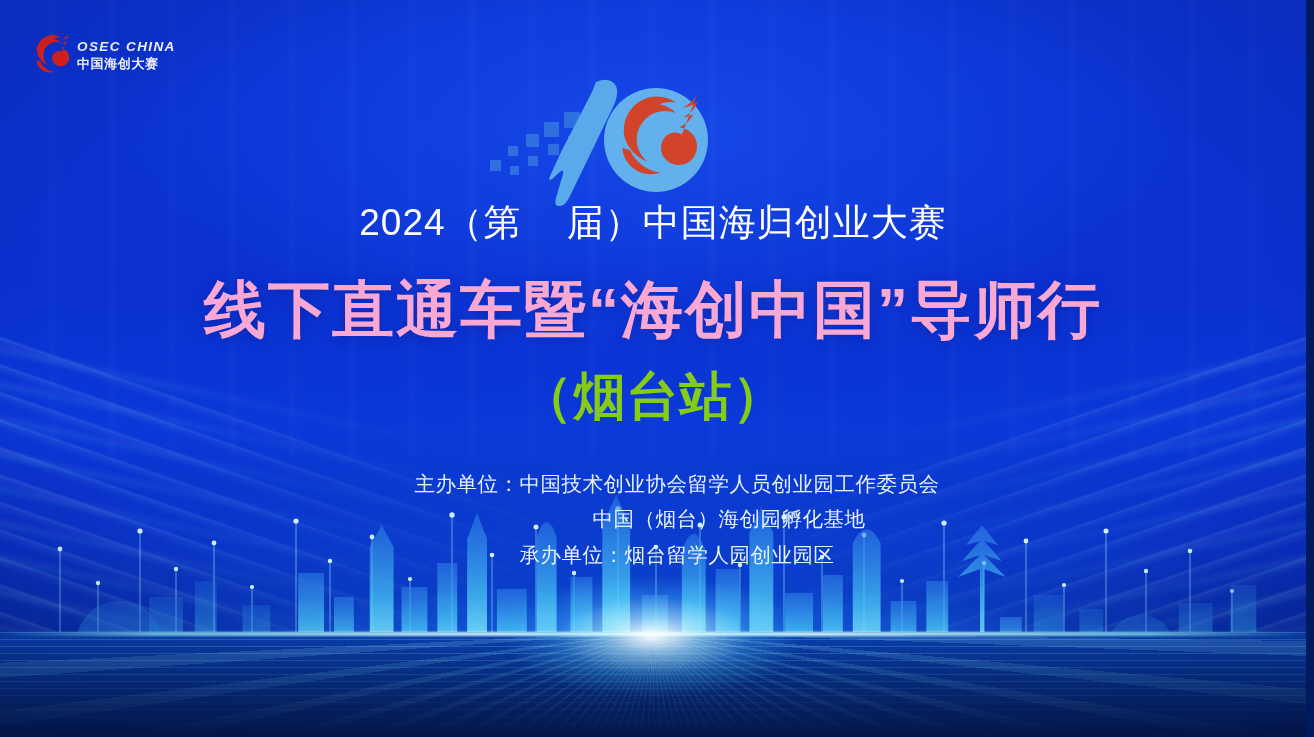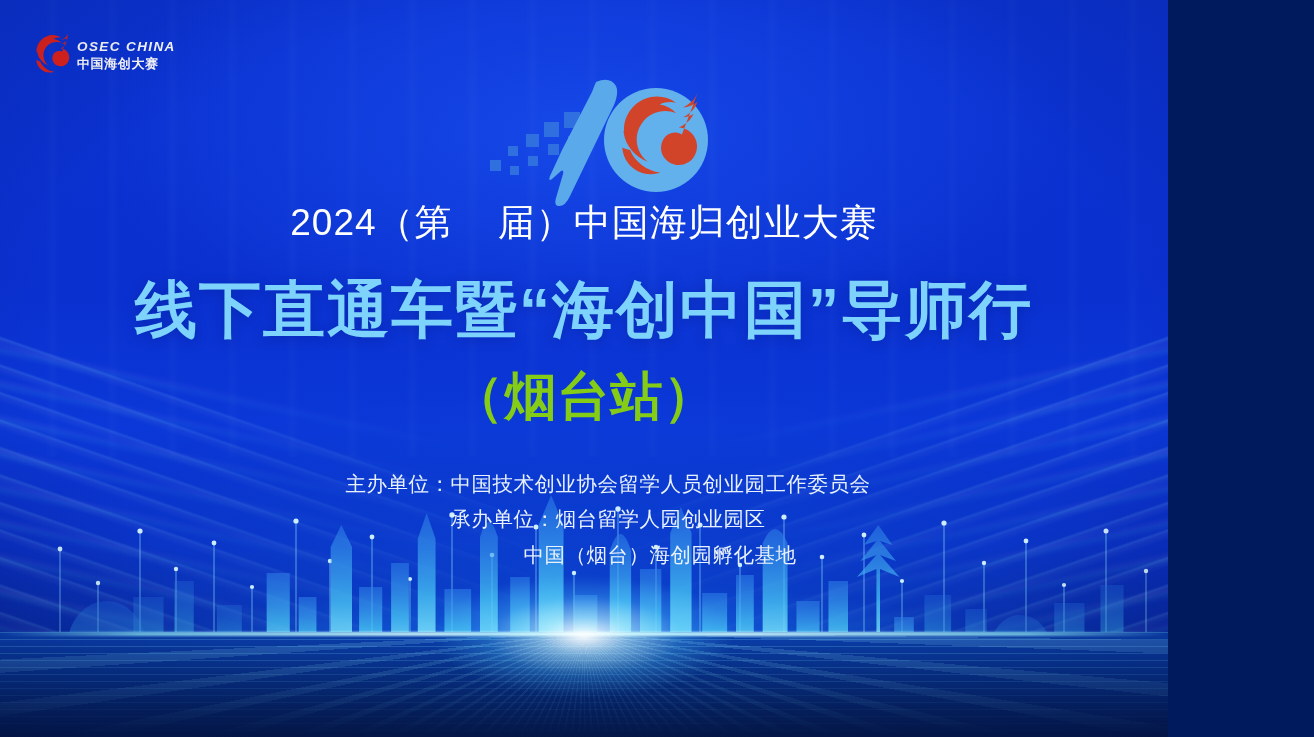--- a/index.html
+++ b/index.html
@@ -4,21 +4,21 @@
 <style>
   html, body {
     margin: 0;
     padding: 0;
     background: #001a5e;
   }
   * { box-sizing: border-box; }
 
   #poster {
     position: relative;
-    width: 1168px;
+    width: 1306px;
     height: 737px;
     overflow: hidden;
     font-family: "Liberation Sans", "DejaVu Sans", sans-serif;
     background: #0a33d4;
   }
 
   
   .bg-base {
     position: absolute; inset: 0;
     background:
@@ -189,21 +189,21 @@
     color: #fff;
     font-size: 37px;
     font-weight: 400;
     letter-spacing: 1px;
     white-space: pre;
     z-index: 4;
   }
   .headline {
     position: absolute; left: 0; right: 0; top: 268px;
     text-align: center;
-    color: #7dd3fc;
+    color: #f9a8d4;
     font-size: 62px;
     font-weight: 700;
     letter-spacing: 2px;
     white-space: pre;
     text-shadow: 0 2px 12px rgba(0,20,120,.35);
     z-index: 4;
   }
   .sub-station {
     position: absolute; left: 0; right: 0; top: 362px;
     text-align: center;
@@ -422,18 +422,18 @@
       </g>
     </svg>
   </div>
 
   <div class="line-year">2024（第    届）中国海归创业大赛</div>
   <div class="headline">线下直通车暨“海创中国”导师行</div>
   <div class="sub-station">（烟台站）</div>
 
   <div class="orgs">
     <div class="org-row">主办单位：中国技术创业协会留学人员创业园工作委员会</div>
+    <div class="org-row indent">中国（烟台）海创园孵化基地</div>
     <div class="org-row">承办单位：烟台留学人园创业园区</div>
-    <div class="org-row indent">中国（烟台）海创园孵化基地</div>
   </div>
 
   <div class="vignette"></div>
 </div>
 
 </body></html>

